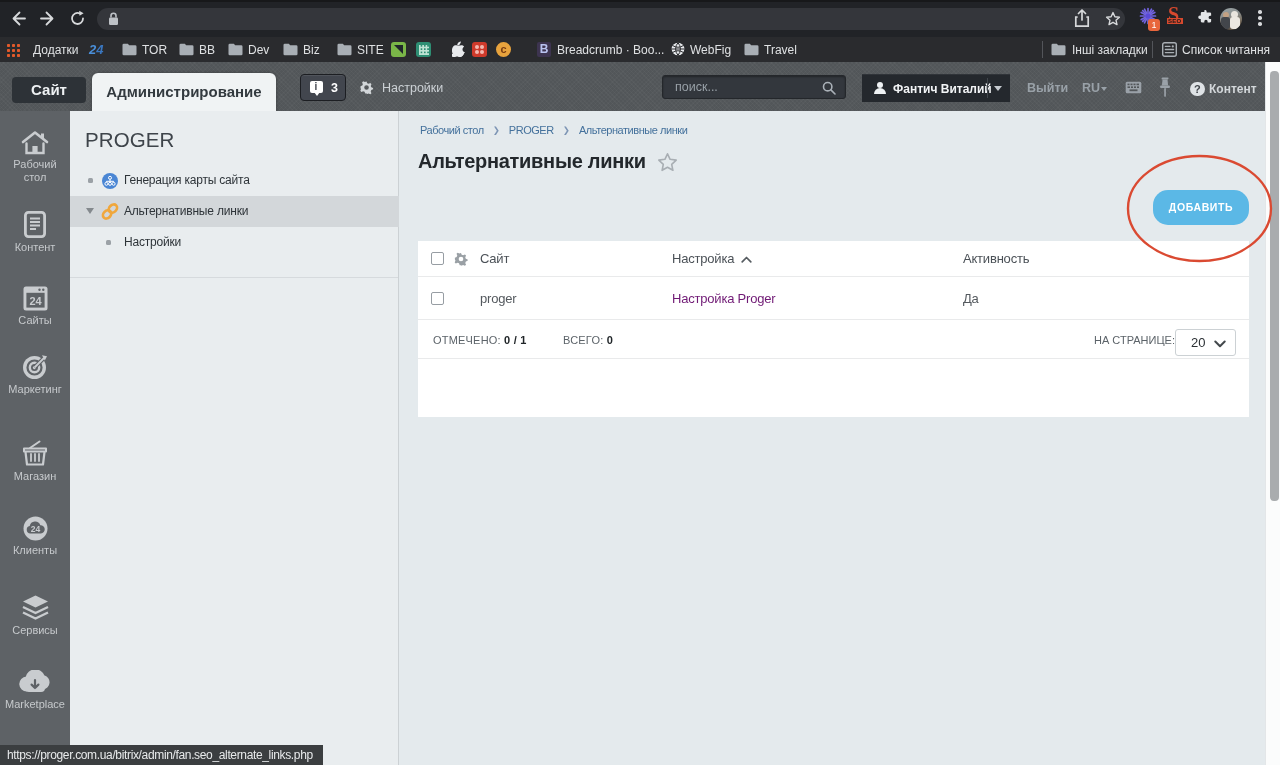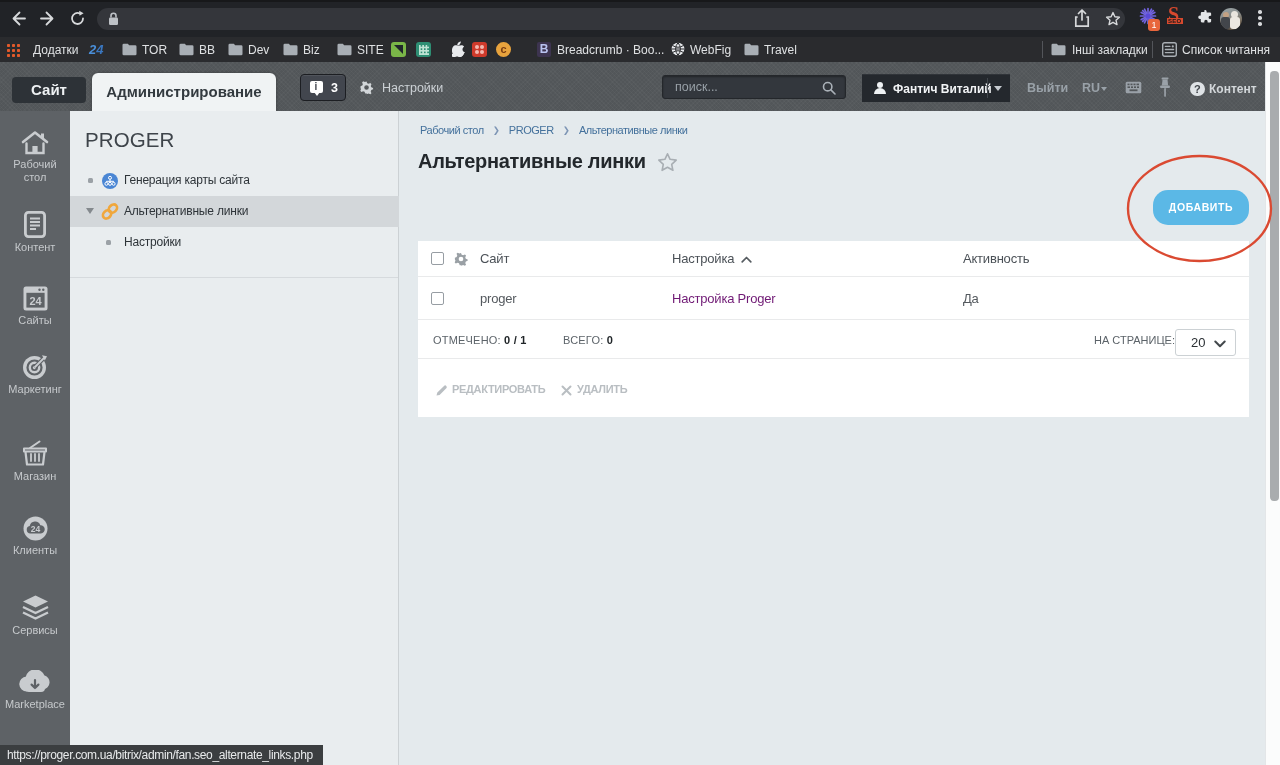--- a/index.html
+++ b/index.html
@@ -423,30 +423,20 @@
       <div class="gtext footlbl" style="left:145px; top:13px;">ВСЕГО: <span class="footnum">0</span></div>
       <div class="gtext footlbl" style="left:676px; top:13px; letter-spacing:0;">НА СТРАНИЦЕ:</div>
       <div class="abs" style="left:757px; top:8px; width:61px; height:27px; border:1px solid #ccd1d4; border-radius:3px; background:#fff;padding-left:12px;">
         <span style="position:absolute; left:15px; top:5px; font-size:13px; color:#2b3034;">20</span>
         <svg style="position:absolute; right:9px; top:9.5px;" width="12" height="8" viewBox="0 0 12 8">
           <path d="M1.3 1.5 L6 6.2 L10.7 1.5" stroke="#43484c" stroke-width="2" fill="none" stroke-linecap="round" stroke-linejoin="round"></path>
         </svg>
       </div>
     </div>
 
-    <div class="grow" style="top:119px; height:57px;">
-      <svg style="position:absolute; left:17px; top:24px;" width="13" height="13" viewBox="0 0 13 13">
-        <path d="M1.5 11.5 L2.3 8.6 L9 1.9 a1.6 1.6 0 0 1 2.3 2.3 L4.6 10.9 Z" fill="#b9bec2"></path>
-      </svg>
-      <div class="gtext actbtn" style="left:34px; top:23px;">РЕДАКТИРОВАТЬ</div>
-      <svg style="position:absolute; left:143px; top:25px;" width="11" height="11" viewBox="0 0 11 11">
-        <path d="M1.5 1.5 L9.5 9.5 M9.5 1.5 L1.5 9.5" stroke="#b9bec2" stroke-width="2" stroke-linecap="round"></path>
-      </svg>
-      <div class="gtext actbtn" style="left:159px; top:23px;">УДАЛИТЬ</div>
-    </div>
   </div>
 </div>
 
 <div id="vscroll" class="abs">
     <div id="vthumb"></div>
   </div>
 
 <svg class="abs" style="left:1124px; top:152px;" width="152" height="113" viewBox="0 0 152 113">
   <ellipse cx="75.5" cy="56.5" rx="71.5" ry="52.5" stroke="#da4a32" stroke-width="2.4" fill="none"></ellipse>
 </svg>

